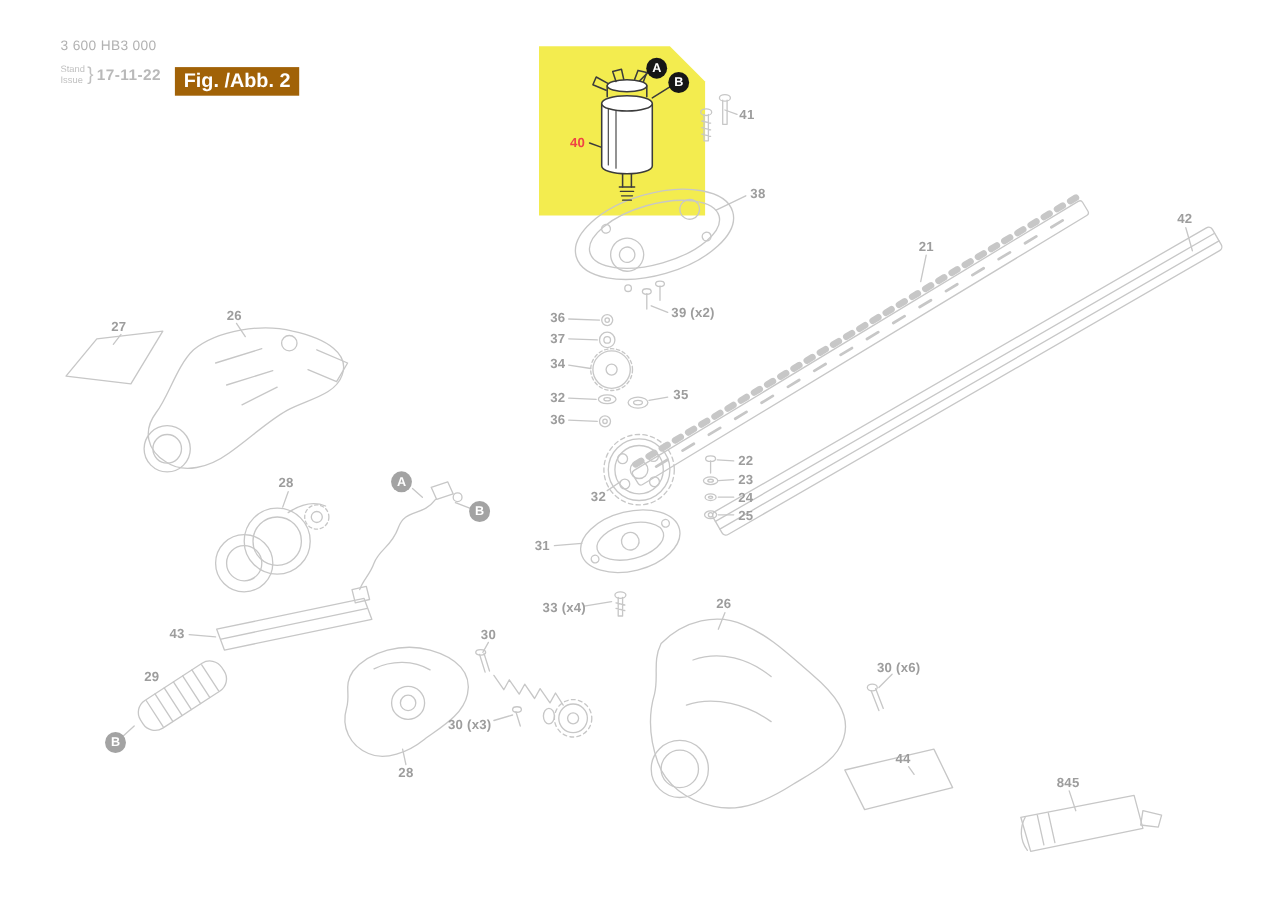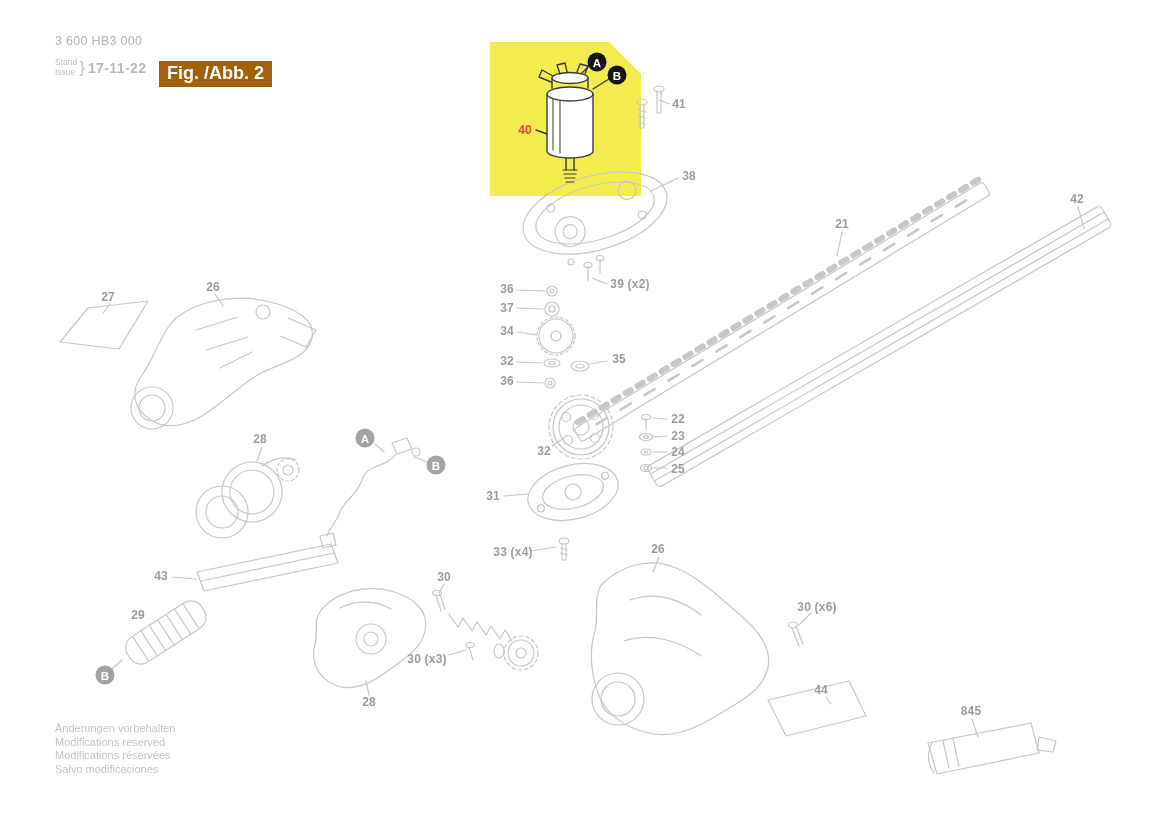--- a/index.html
+++ b/index.html
@@ -324,20 +324,14 @@
     </div>
 
   <div>
       <div class="callout black" style="left: 597px; top: 62px;">A</div>
       <div class="callout black" style="left: 617px; top: 75px;">B</div>
       <div class="callout gray" style="left: 365px; top: 438px;">A</div>
       <div class="callout gray" style="left: 436px; top: 465px;">B</div>
       <div class="callout gray" style="left: 105px; top: 675px;">B</div>
     </div>
 
-  <div class="footer">
-    <div>Änderungen vorbehalten</div>
-    <div>Modifications reserved</div>
-    <div>Modifications réservées</div>
-    <div>Salvo modificaciones</div>
-  </div>
 
 </div>
 
 </body></html>

